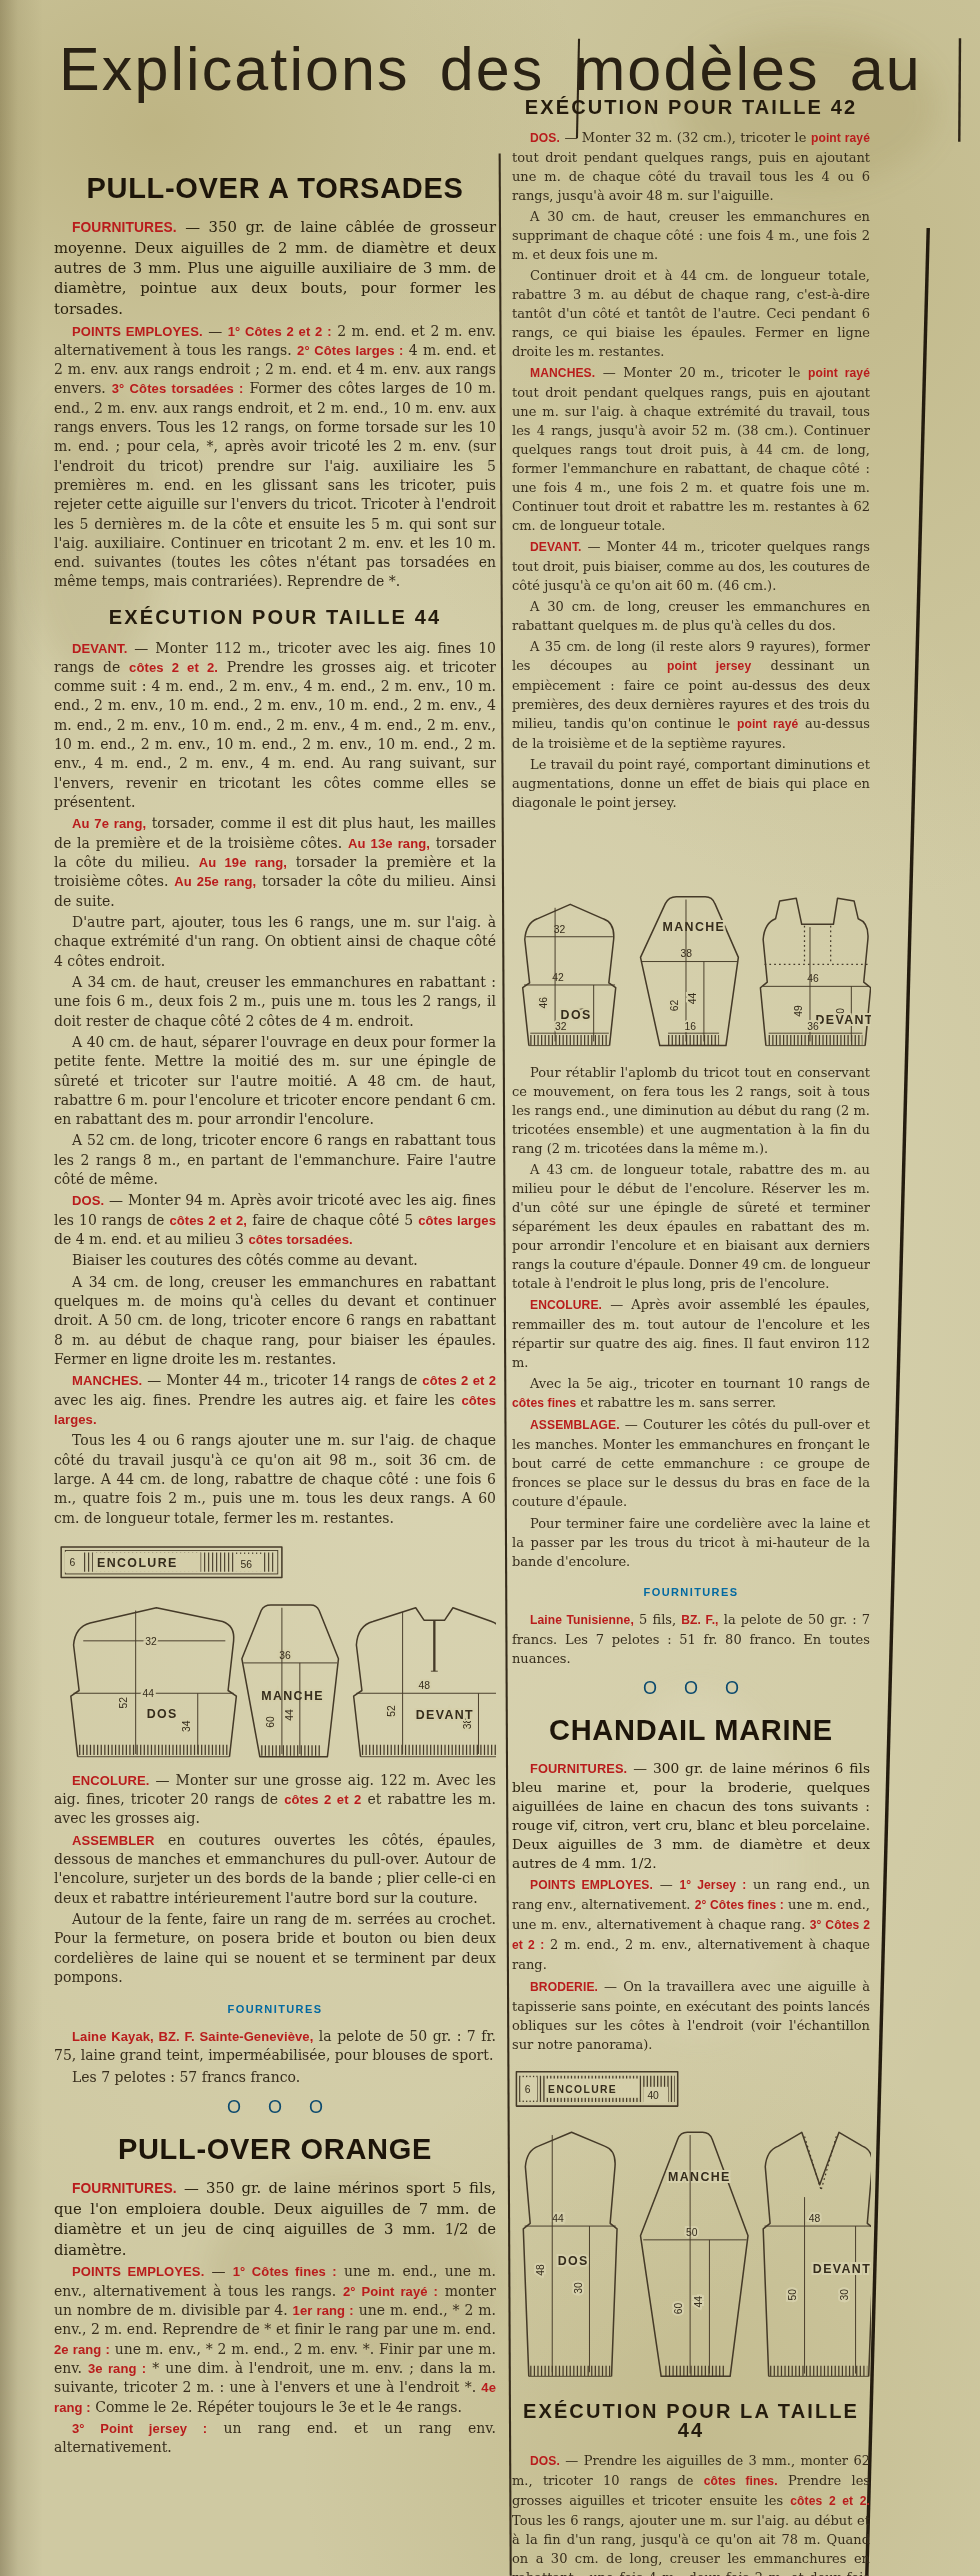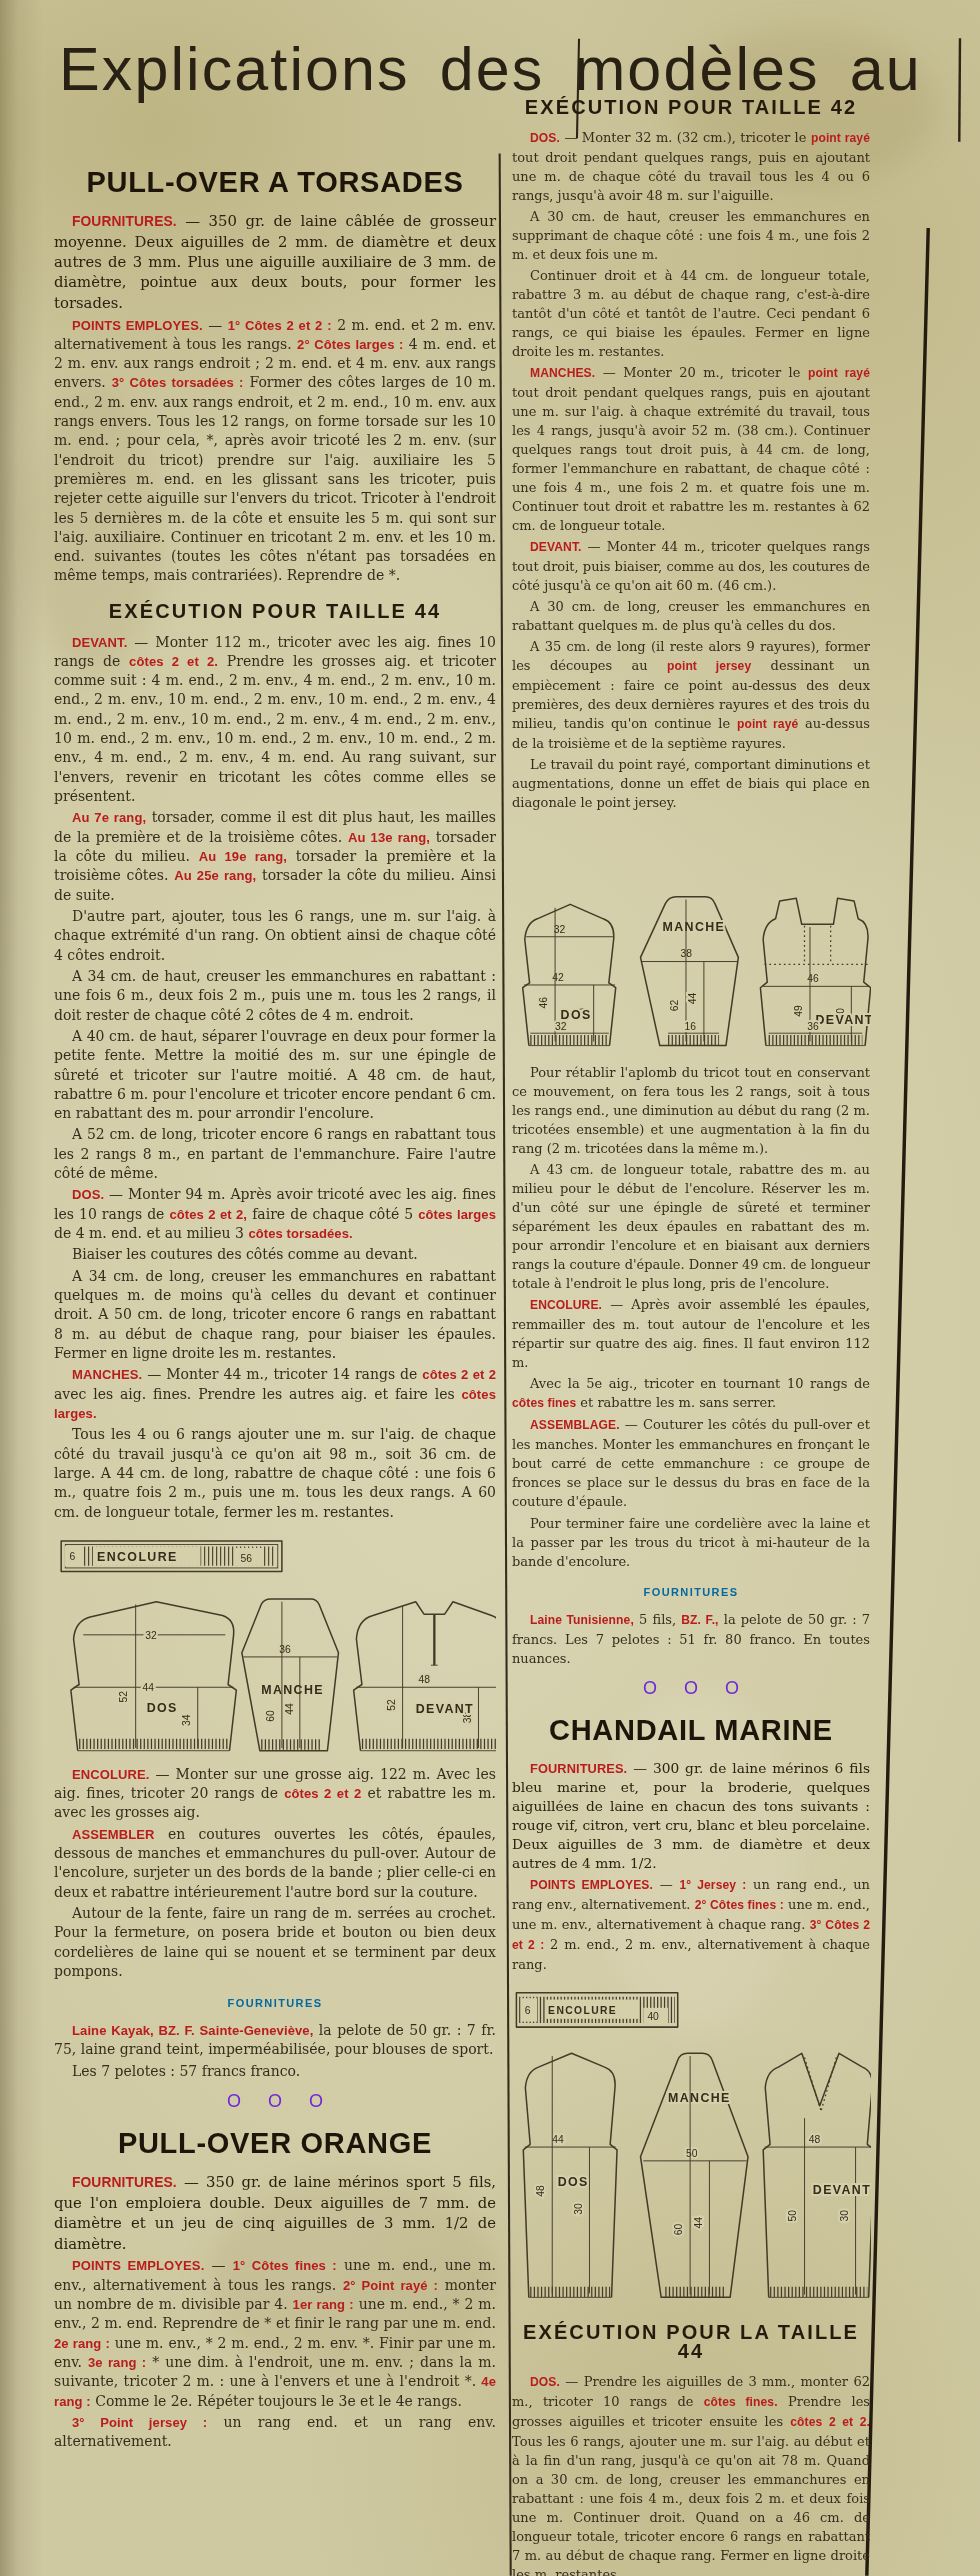--- a/index.html
+++ b/index.html
@@ -16,33 +16,33 @@
     color:#372d1c;
   }
   .stain{position:absolute;border-radius:50%;filter:blur(14px);pointer-events:none;}
   #page-title{
     position:absolute;left:59px;top:34px;width:921px;
     font-family:"Liberation Sans", sans-serif;font-weight:400;
     font-size:61px;letter-spacing:2.1px;word-spacing:11px;color:#28211412;
     color:#292114;white-space:nowrap;
   }
   .col{position:absolute;text-align:justify;}
-  #col-left{left:54px;top:150px;width:442px;font-size:14px;line-height:19.3px;}
+  #col-left{left:54px;top:156px;width:442px;font-size:14px;line-height:19.3px;}
   #col-right{left:512px;top:81px;width:358px;font-size:13px;line-height:19px;}
   .para{margin:0 0 2.1px 0;text-indent:18px;}
   .para b{font-family:"Liberation Sans", sans-serif;font-size:0.93em;letter-spacing:0.1px;color:#b91c1c;}
   .lead{font-weight:400;font-size:1.06em;line-height:1.38;color:#2b220f;}
   .h1{font-family:"Liberation Sans", sans-serif;font-weight:700;font-size:29px;line-height:1.05;
       text-align:center;letter-spacing:0.7px;color:#1d150a;margin:16.6px 0 14px 0;}
   .h2{font-family:"Liberation Sans", sans-serif;font-weight:700;font-size:20px;
       text-align:center;letter-spacing:2.1px;color:#241b0d;margin:16.6px 0 11px 0;}
   .h3{font-family:"Liberation Sans", sans-serif;font-weight:700;font-size:11px;
       text-align:center;letter-spacing:1.4px;color:#0369a1;margin:12.4px 0 8.3px 0;}
   .orn{font-family:"Liberation Sans", sans-serif;font-size:18px;letter-spacing:11px;
-      text-align:center;color:#6d28d9;margin:11px 0 7px 0;text-indent:11px;}
+      text-align:center;color:#0c4a6e;margin:11px 0 7px 0;text-indent:11px;}
   .diagram{display:block;margin:8.3px auto 5.5px auto;}
   .dln{stroke:#453a28;stroke-width:2.2;fill:none;stroke-linejoin:round;}
   .thin{stroke:#453a28;stroke-width:1.3;fill:none;}
   .dim{stroke:#453a28;stroke-width:1.4;}
   .comb{stroke:#453a28;stroke-width:15;stroke-dasharray:1.8 3.4;fill:none;}
   .ddt{stroke:#453a28;stroke-width:1.8;stroke-dasharray:2.5 4.5;fill:none;}
   .dtx{font:15px "Liberation Sans", sans-serif;fill:#352c1c;paint-order:stroke;stroke:#d5cfaa;stroke-width:6px;}
   .dlab{font:bold 18px "Liberation Sans", sans-serif;letter-spacing:2px;fill:#352c1c;
         paint-order:stroke;stroke:#d5cfaa;stroke-width:6px;}
   #rules{position:absolute;left:0;top:0;pointer-events:none;}
@@ -207,20 +207,21 @@
     <p class="para"><b>ENCOLURE.</b> — Après avoir assemblé les épaules, remmailler des m. tout autour de l'encolure et les répartir sur quatre des aig. fines. Il faut environ 112 m.</p>
     <p class="para">Avec la 5e aig., tricoter en tournant 10 rangs de <b>côtes fines</b> et rabattre les m. sans serrer.</p>
     <p class="para"><b>ASSEMBLAGE.</b> — Couturer les côtés du pull-over et les manches. Monter les emmanchures en fronçant le bout carré de cette emmanchure : ce groupe de fronces se place sur le dessus du bras en face de la couture d'épaule.</p>
     <p class="para">Pour terminer faire une cordelière avec la laine et la passer par les trous du tricot à mi-hauteur de la bande d'encolure.</p>
     <div class="h3">FOURNITURES</div>
     <p class="para"><b>Laine Tunisienne,</b> 5 fils, <b>BZ. F.,</b> la pelote de 50 gr. : 7 francs. Les 7 pelotes : 51 fr. 80 franco. En toutes nuances.</p>
     <div class="orn">O O O</div>
     <div class="h1">CHANDAIL MARINE</div>
     <p class="para lead"><b>FOURNITURES.</b> — 300 gr. de laine mérinos 6 fils bleu marine et, pour la broderie, quelques aiguillées de laine en chacun des tons suivants : rouge vif, citron, vert cru, blanc et bleu porcelaine. Deux aiguilles de 3 mm. de diamètre et deux autres de 4 mm. 1/2.</p>
     <p class="para"><b>POINTS EMPLOYES.</b> — <b>1° Jersey :</b> un rang end., un rang env., alternativement. <b>2° Côtes fines :</b> une m. end., une m. env., alternativement à chaque rang. <b>3° Côtes 2 et 2 :</b> 2 m. end., 2 m. env., alternativement à chaque rang.</p>
+    <p class="para"><b>BRODERIE.</b> — On la travaillera avec une aiguille à tapisserie sans pointe, en exécutant des points lancés obliques sur les côtes à l'endroit (voir l'échantillon sur notre panorama).</p>
   <svg class="diagram" width="359" height="324" viewBox="0 0 520 470" style="font-size:18.6px">
     <g>
       <rect x="6" y="14" width="234" height="50" class="dln"></rect>
       <line x1="10" y1="39" x2="236" y2="39" stroke="#453a28" stroke-width="38" stroke-dasharray="1.8 3.2"></line>
       <rect x="12" y="22" width="24" height="34" fill="#d5cfaa"></rect>
       <text class="dtx" x="18" y="45">6</text>
       <rect x="48" y="24" width="136" height="28" fill="#d5cfaa"></rect>
       <text class="dlab" x="52" y="45" style="font-size:15px">ENCOLURE</text>
       <rect x="190" y="36" width="36" height="24" fill="#d5cfaa"></rect>
       <text class="dtx" x="196" y="54">40</text>

